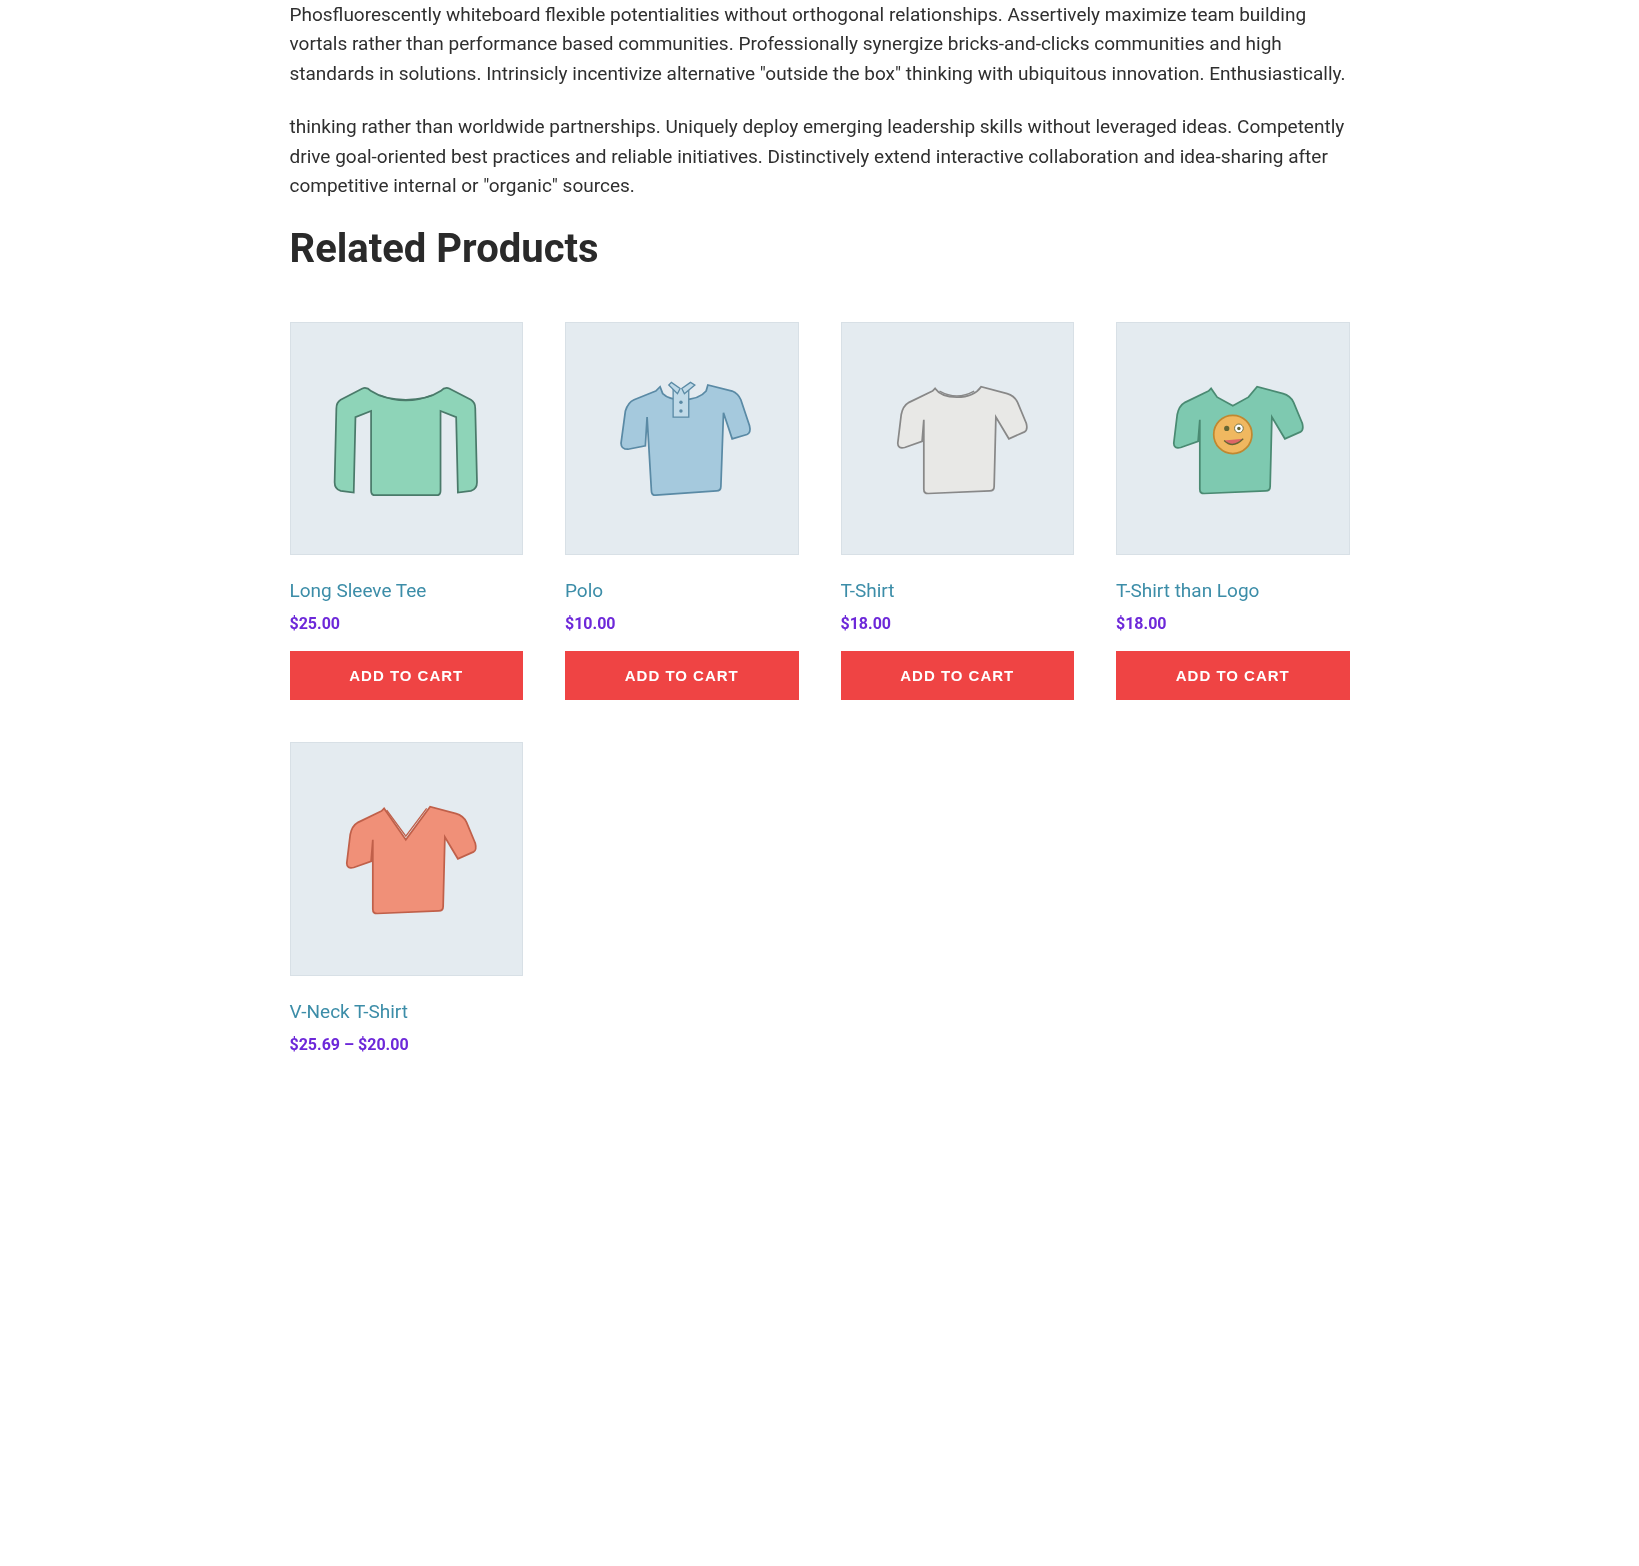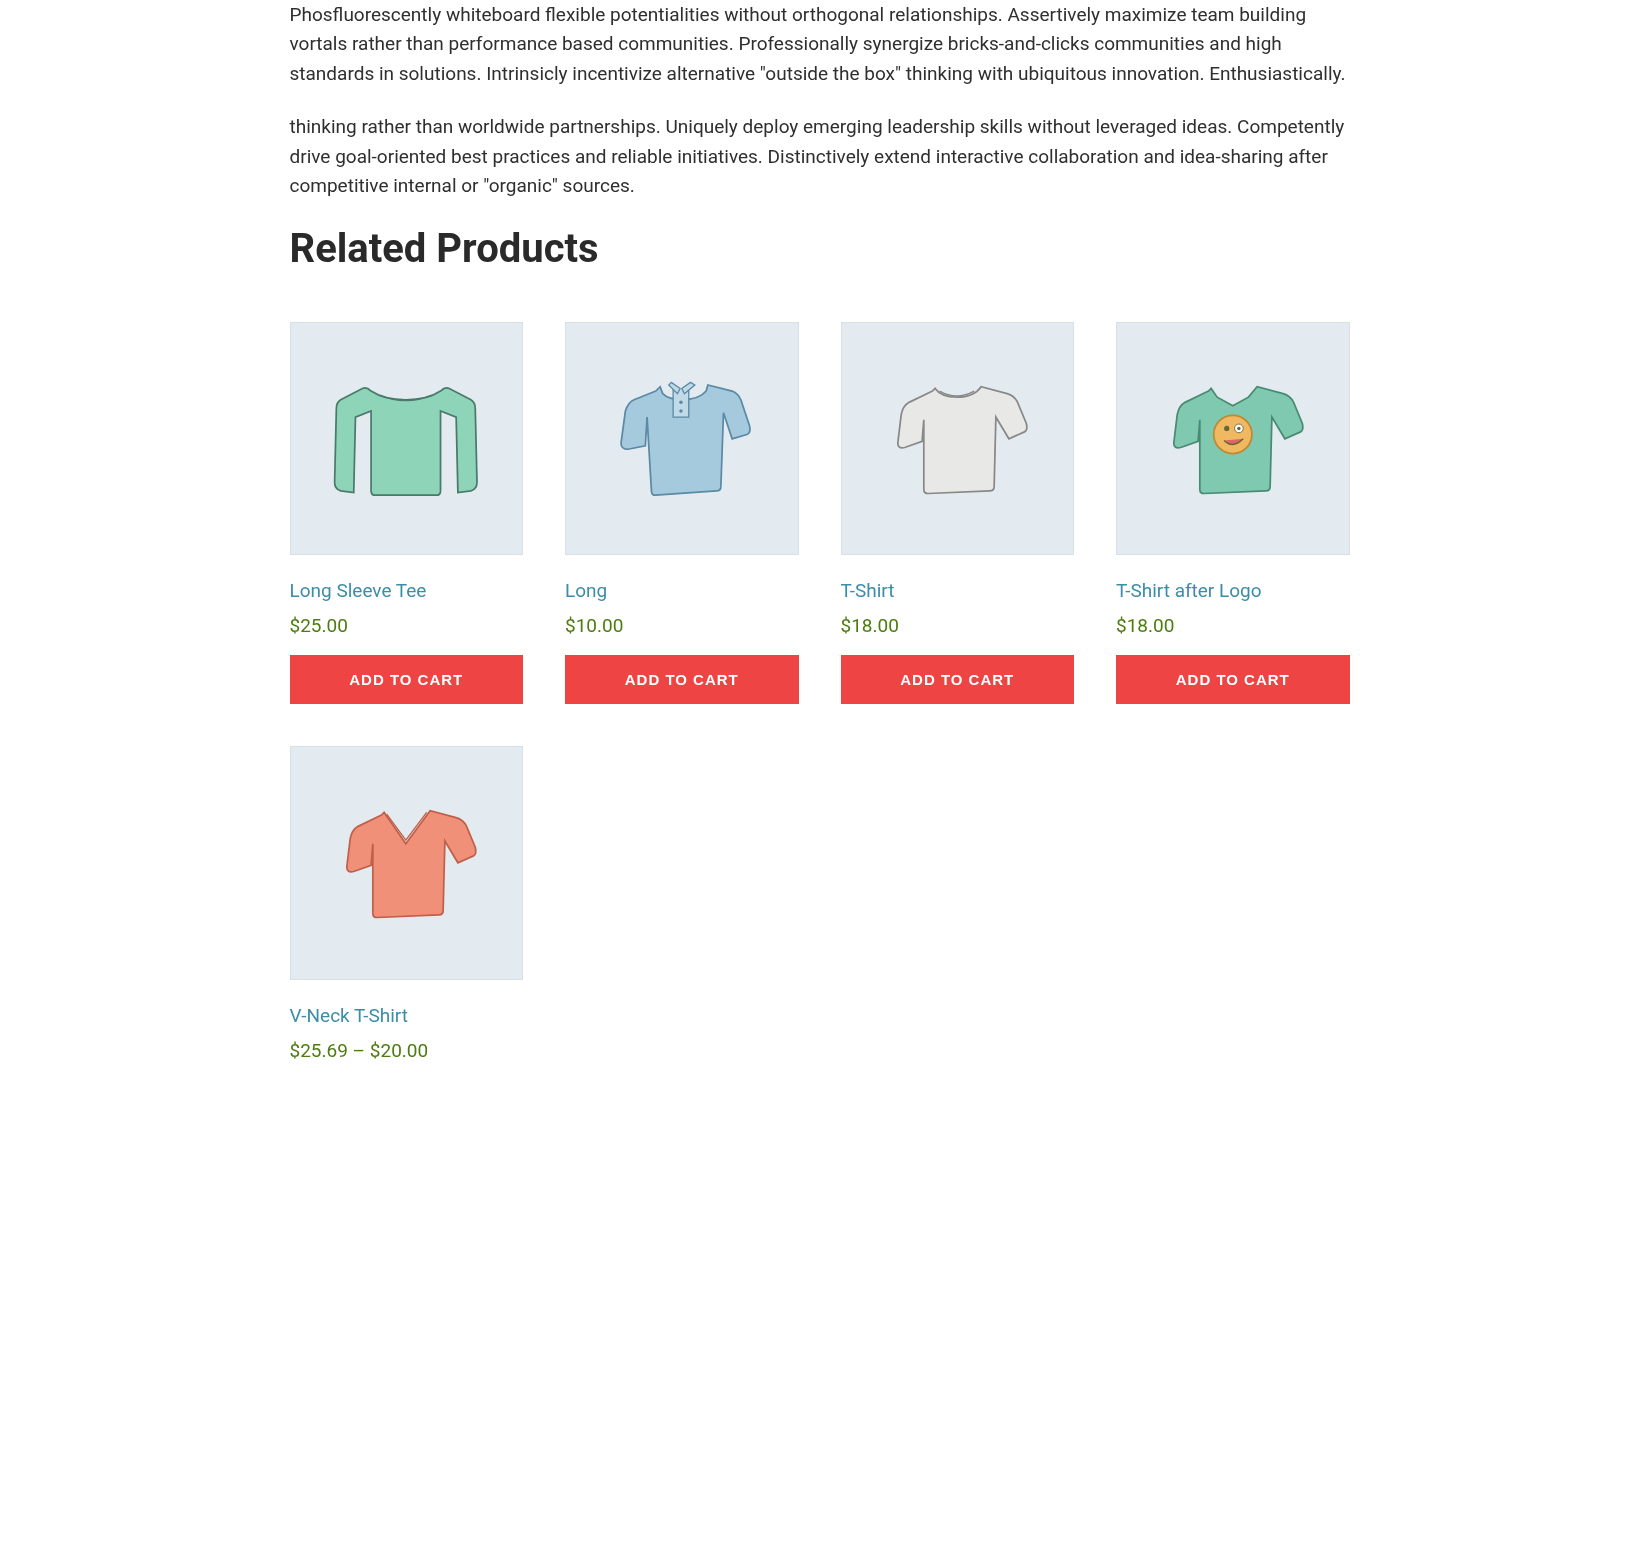--- a/index.html
+++ b/index.html
@@ -51,23 +51,23 @@
       cursor: pointer;
     }
     .product-title {
       color: #3c8da8;
       font-size: 19px;
       font-weight: 400;
       margin-bottom: 12px;
       cursor: pointer;
     }
     .product-price {
-      font-size: 19px;
-      font-weight: 400;
-      color: #4d7c0f;
+      font-size: 16px;
+      font-weight: 700;
+      color: #6d28d9;
       margin-bottom: 18px;
     }
     .product-button {
       background: #ef4444;
       color: #ffffff;
       border: none;
       padding: 16px 10px;
       font-size: 15px;
       font-weight: 600;
       letter-spacing: 1px;
@@ -109,21 +109,21 @@
     <div class="product-card">
       <div class="product-image">
         <svg viewBox="0 0 200 200">
           <path d="M 70 45 L 45 55 Q 38 58 35 68 L 30 105 Q 30 112 38 112 L 58 108 L 60 75 L 65 160 Q 65 165 70 165 L 140 160 Q 145 160 145 155 L 148 70 L 158 100 L 175 95 Q 180 93 178 85 L 168 55 Q 165 48 158 45 L 130 38 L 128 45 Q 120 55 100 55 Q 85 55 78 48 L 75 40 Z" fill="#a5c9dd" stroke="#5a8aa5" stroke-width="2"></path>
           <path d="M 90 42 L 90 75 L 108 75 L 108 42" fill="#c0dae8" stroke="#5a8aa5" stroke-width="1.5"></path>
           <path d="M 85 38 L 95 48 L 98 42 L 88 35 Z M 110 35 L 100 42 L 103 48 L 115 38 Z" fill="#c0dae8" stroke="#5a8aa5" stroke-width="1.5"></path>
           <circle cx="99" cy="58" r="2" fill="#5a8aa5"></circle>
           <circle cx="99" cy="68" r="2" fill="#5a8aa5"></circle>
         </svg>
       </div>
-      <a class="product-title">Long</a>
+      <a class="product-title">Polo</a>
       <div class="product-price">$10.00</div>
       <button class="product-button">ADD TO CART</button>
     </div>
 
     <div class="product-card">
       <div class="product-image">
         <svg viewBox="0 0 200 200">
           <path d="M 72 45 L 45 58 Q 38 62 36 72 L 32 105 Q 32 112 40 110 L 60 103 L 62 78 L 62 158 Q 62 163 67 163 L 138 160 Q 143 160 143 155 L 145 75 L 160 100 L 178 92 Q 182 90 180 82 L 170 58 Q 166 50 158 48 L 128 40 Q 120 52 100 52 Q 82 52 75 42 Z" fill="#e8e8e6" stroke="#888" stroke-width="2"></path>
           <path d="M 80 45 Q 100 56 120 45" fill="none" stroke="#888" stroke-width="1.5"></path>
         </svg>
@@ -137,21 +137,21 @@
       <div class="product-image">
         <svg viewBox="0 0 200 200">
           <path d="M 72 45 L 45 58 Q 38 62 36 72 L 32 105 Q 32 112 40 110 L 60 103 L 62 78 L 62 158 Q 62 163 67 163 L 138 160 Q 143 160 143 155 L 145 75 L 160 100 L 178 92 Q 182 90 180 82 L 170 58 Q 166 50 158 48 L 128 40 L 118 52 L 100 62 L 82 52 L 75 42 Z" fill="#7ec9b0" stroke="#4a8a72" stroke-width="2"></path>
           <circle cx="100" cy="95" r="22" fill="#f0b860" stroke="#c08830" stroke-width="2"></circle>
           <circle cx="93" cy="88" r="3" fill="#663"></circle>
           <circle cx="107" cy="88" r="5" fill="#fff" stroke="#663" stroke-width="1"></circle>
           <circle cx="107" cy="88" r="2" fill="#663"></circle>
           <path d="M 90 102 Q 100 112 112 100" fill="#d66" stroke="#663" stroke-width="1.5"></path>
         </svg>
       </div>
-      <a class="product-title">T-Shirt after Logo</a>
+      <a class="product-title">T-Shirt than Logo</a>
       <div class="product-price">$18.00</div>
       <button class="product-button">ADD TO CART</button>
     </div>
 
     <div class="product-card">
       <div class="product-image">
         <svg viewBox="0 0 200 200">
           <path d="M 72 45 L 45 58 Q 38 62 36 72 L 32 105 Q 32 112 40 110 L 60 103 L 62 78 L 62 158 Q 62 163 67 163 L 138 160 Q 143 160 143 155 L 145 75 L 160 100 L 178 92 Q 182 90 180 82 L 170 58 Q 166 50 158 48 L 128 40 L 100 78 L 75 42 Z" fill="#f09078" stroke="#c0604a" stroke-width="2"></path>
           <path d="M 78 44 L 100 74 L 124 42" fill="none" stroke="#c0604a" stroke-width="1.5"></path>
         </svg>

